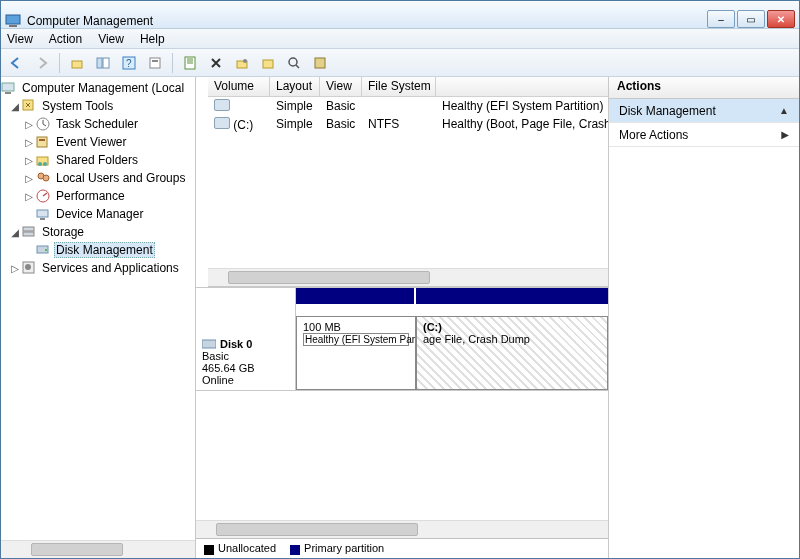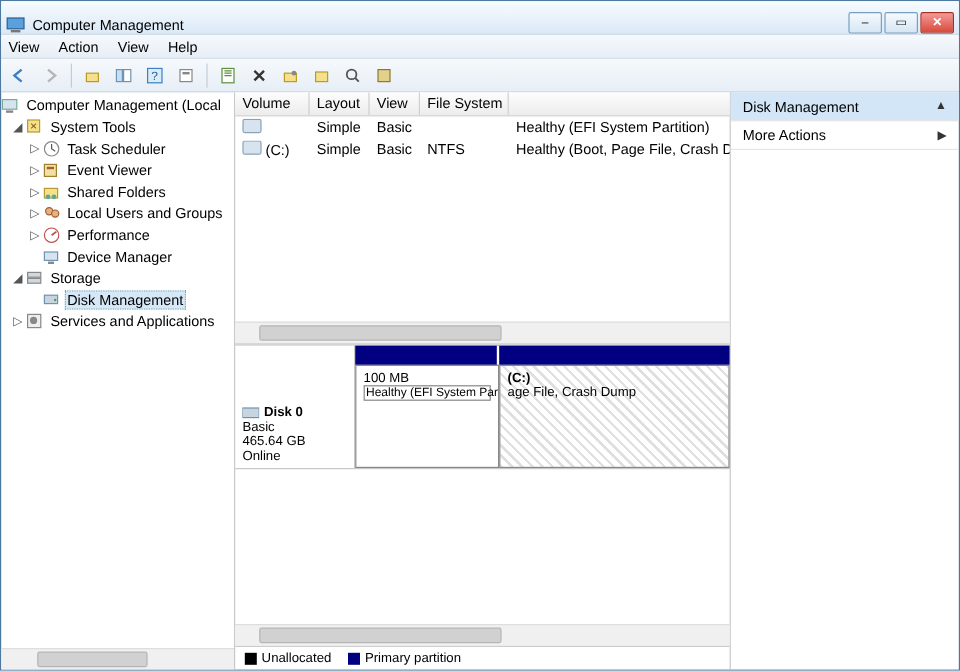--- a/index.html
+++ b/index.html
@@ -20,34 +20,34 @@
   .treepane { width:195px; border-right:1px solid #c8c8c8; overflow:hidden; display:flex; flex-direction:column; }
   .tree { flex:1; overflow:auto; padding:2px 0; }
   .node { display:flex; align-items:center; height:18px; white-space:nowrap; cursor:default; }
   .node .tw { width:12px; text-align:center; font-size:10px; color:#555; }
   .node .ic { width:16px; height:16px; margin-right:3px; display:inline-flex; align-items:center; justify-content:center; }
   .node.selected .lbl { background:#d6e8f8; border:1px dotted #7aa; padding:0 1px; }
   .lbl { padding:0 2px; }
   .hscroll { height:18px; border-top:1px solid #ddd; background:#f0f0f0; position:relative; }
   .hscroll::after { content:""; position:absolute; left:30px; width:90px; top:2px; bottom:2px; background:#d1d1d1; border:1px solid #b5b5b5; border-radius:2px; }
   .midpane { flex:1; display:flex; flex-direction:column; border-right:1px solid #c8c8c8; min-width:0; }
-  .volgrid { border-bottom:1px solid #c8c8c8; height:210px; display:flex; flex-direction:column; }
+  .volgrid { border-bottom:1px solid #c8c8c8; height:210px; display:flex; flex-direction:column;margin-left:12px; }
   .grid-head { display:flex; background:linear-gradient(#fdfdfd,#ececec); border-bottom:1px solid #d0d0d0; height:20px; }
   .gh { border-right:1px solid #d0d0d0; padding:2px 6px; font-size:12px; white-space:nowrap; overflow:hidden; }
   .grid-body { flex:1; overflow:auto; }
   .grow { display:flex; height:18px; align-items:center; }
   .gc { padding:0 6px; white-space:nowrap; overflow:hidden; }
   .volico { width:16px; height:12px; background:#d7e4ef; border:1px solid #8aa2b8; border-radius:2px; display:inline-block; }
   .gscroll { height:18px; border-top:1px solid #ddd; background:#f0f0f0; position:relative; }
   .gscroll::after { content:""; position:absolute; left:20px; width:200px; top:2px; bottom:2px; background:#d1d1d1; border:1px solid #b5b5b5; border-radius:2px; }
   .diskpane { flex:1; display:flex; flex-direction:column; border-top:1px solid #c8c8c8; }
   .diskrow { display:flex; border-bottom:1px solid #c8c8c8; }
   .diskinfo { width:100px; padding:4px 6px; border-right:1px solid #c8c8c8; font-size:11px; }
   .diskinfo .dname { font-weight:bold; display:flex; align-items:center; gap:4px;margin-top:46px; }
-  .partwrap { flex:1; display:flex; flex-direction:column; }
+  .partwrap { flex:1; display:flex; flex-direction:column;gap:12px; }
   .partstrip { height:16px; display:flex; }
   .partstrip .p1 { width:120px; background:#000080; border-right:2px solid #fff; }
   .partstrip .p2 { flex:1; background:#000080; }
   .partboxes { flex:1; display:flex; }
   .partbox { border:1px solid #888; padding:4px 6px; font-size:11px; overflow:hidden; }
   .partbox.a { width:120px; border-right:1px solid #888; }
   .partbox.b { flex:1; background-image:repeating-linear-gradient(45deg,#e0e0e0 0,#e0e0e0 2px,#fff 2px,#fff 6px); }
   .partbox .hl { font-weight:bold; }
   .diskrest { flex:1; }
   .legend { height:20px; border-top:1px solid #c0c0c0; display:flex; align-items:center; gap:14px; padding:0 8px; font-size:11px; }
@@ -337,20 +337,21 @@
         <div class="diskrest"></div>
         <div class="gscroll"></div>
         <div class="legend">
           <span><span class="sw blk"></span><span>Unallocated</span></span>
           <span><span class="sw blu"></span><span>Primary partition</span></span>
         </div>
       </div>
     </div>
 
     <div class="actionspane">
+      <div class="aphead">Actions</div>
       <div class="aprow hd">
         <span>Disk Management</span>
         <span class="arr">▲</span>
       </div>
       <div class="aprow">
         <span>More Actions</span>
         <span class="arr">▶</span>
       </div>
     </div>
 

